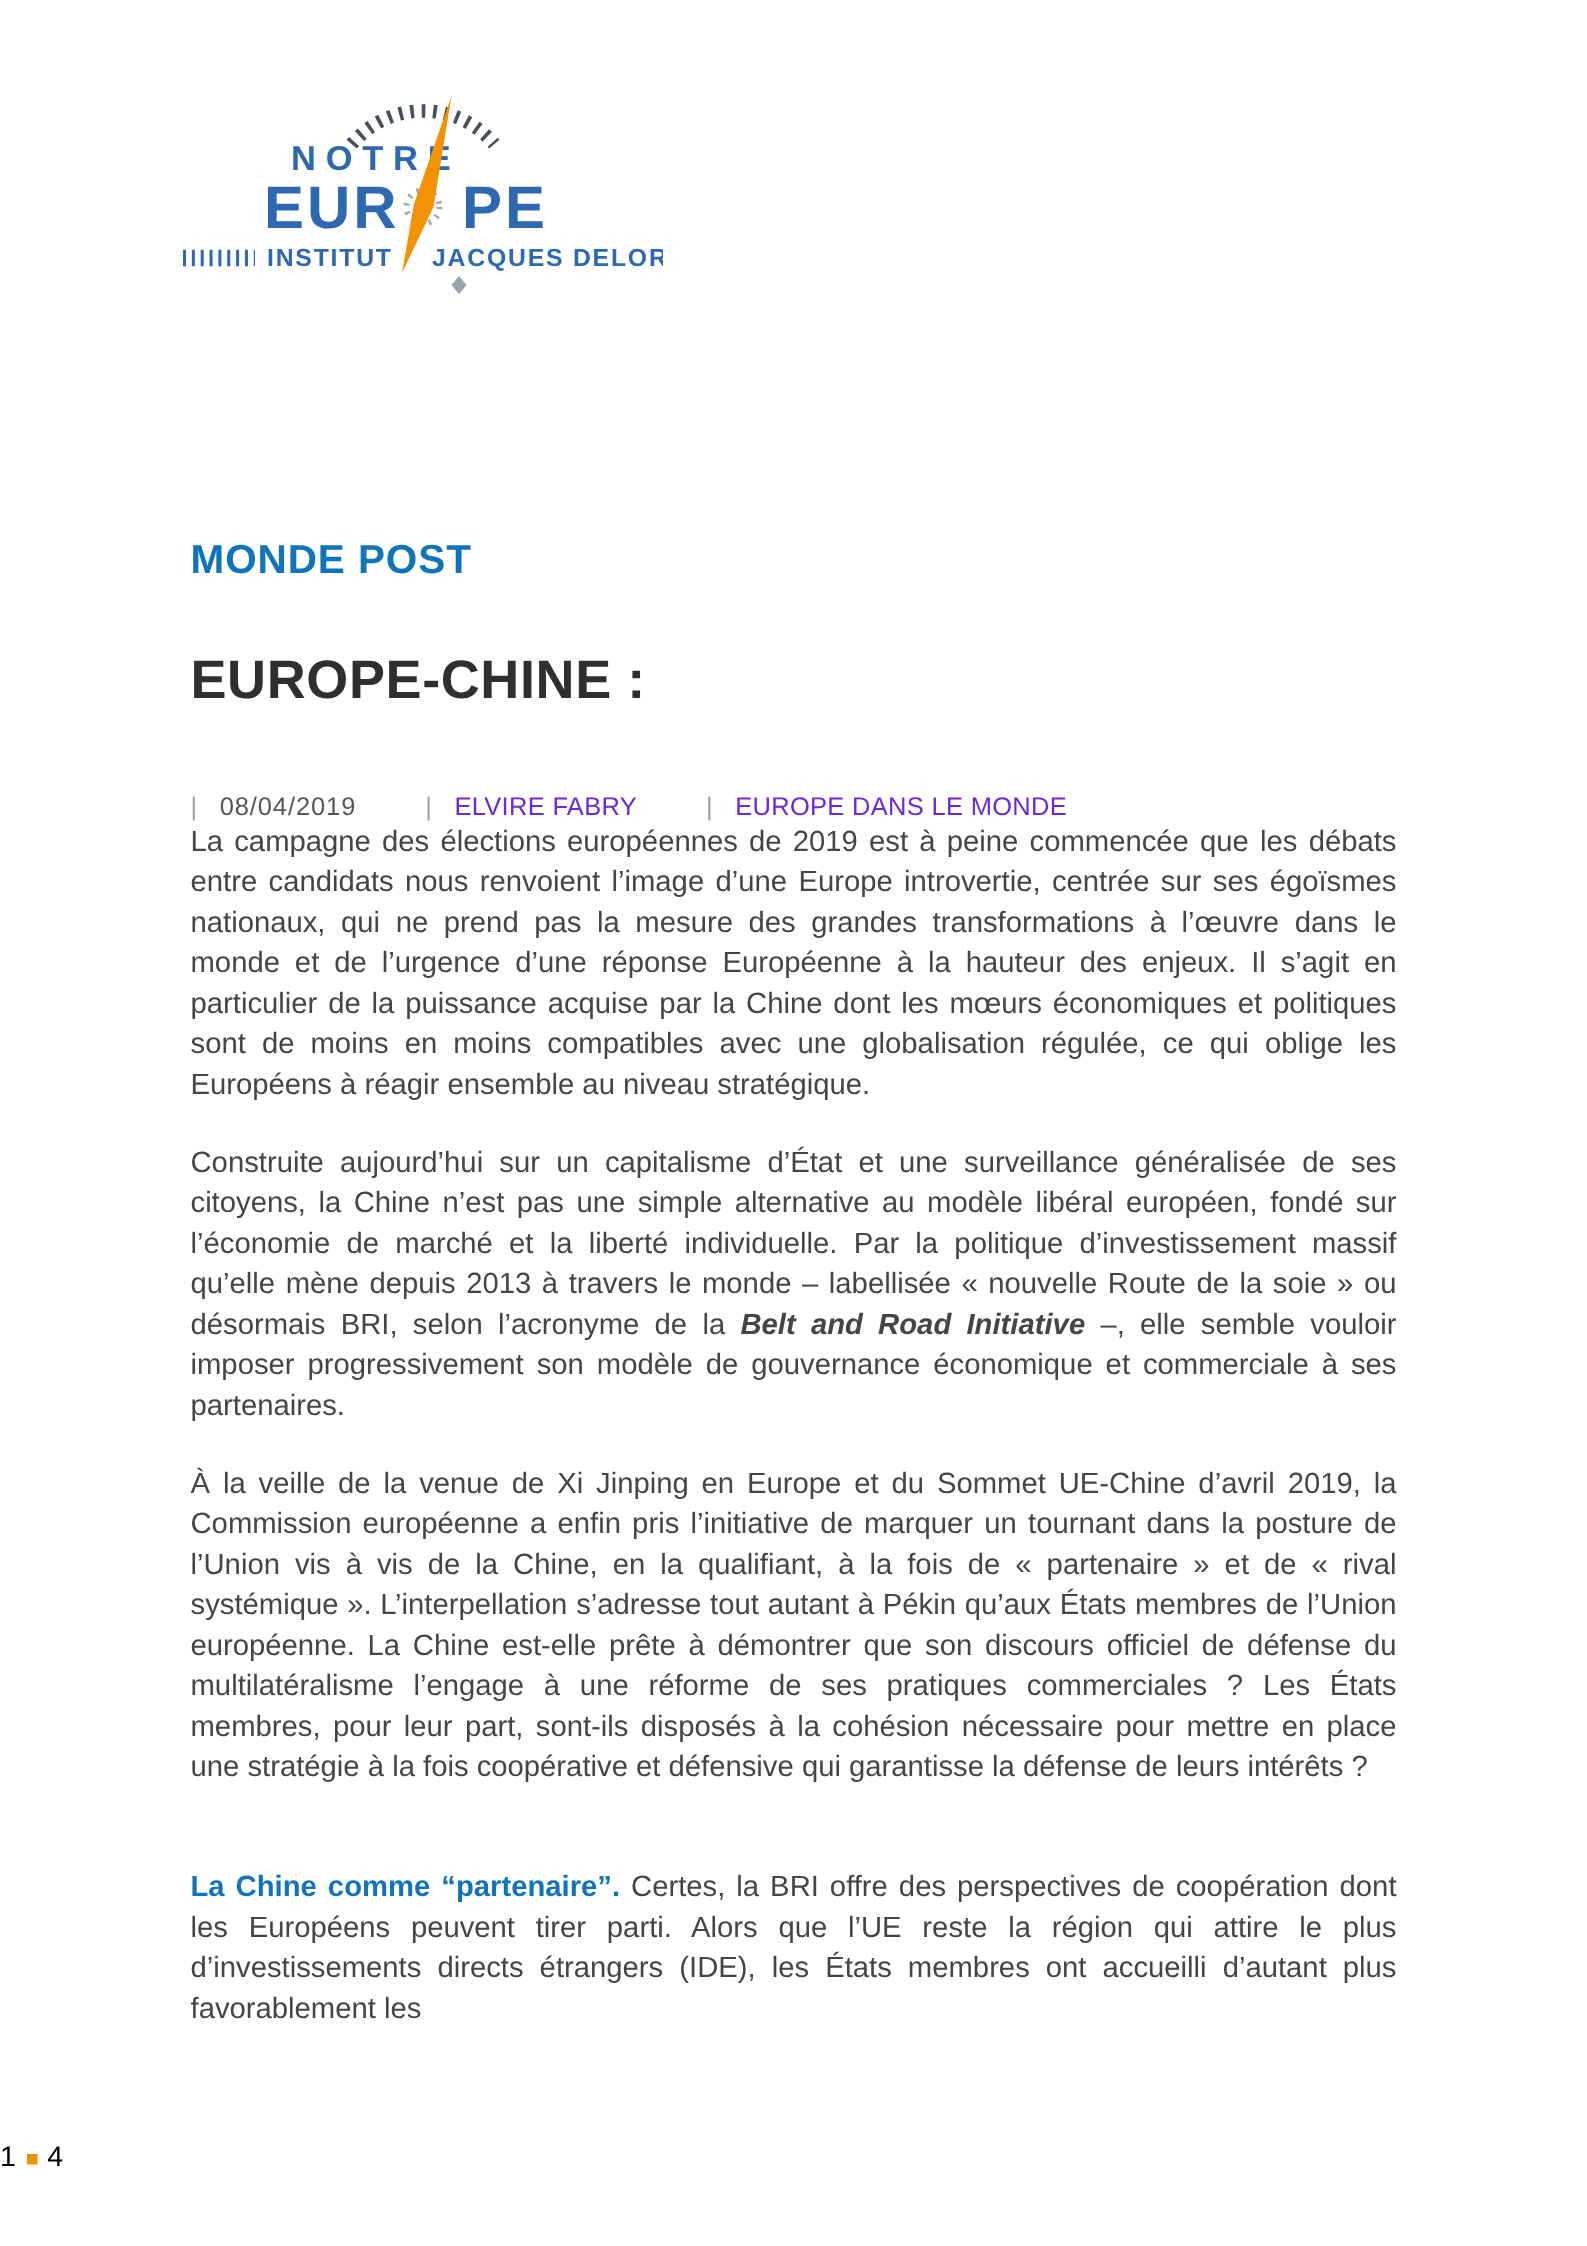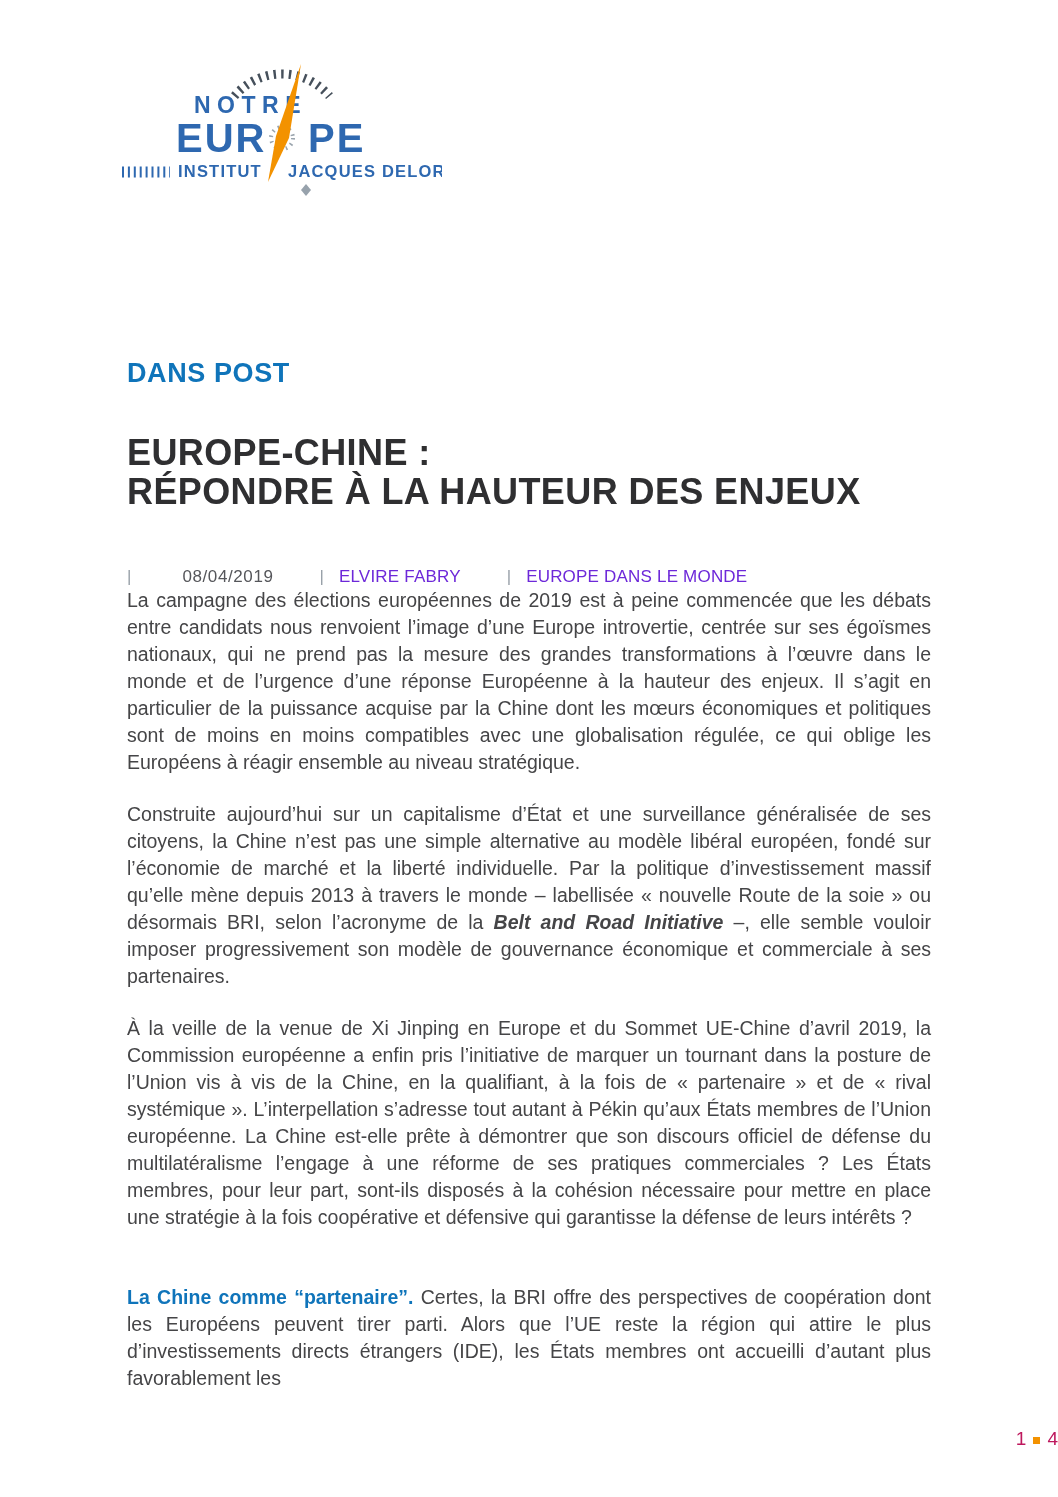--- a/index.html
+++ b/index.html
@@ -36,41 +36,41 @@
   }
 
   .meta {
     margin-top:56px;
     display:flex;
     align-items:baseline;
     font-size:17px;
   }
   .meta .sep { color:#98A0A8; font-weight:400; margin-right:15px; }
   .meta .group { margin-right:46px; }
-  .meta .date { font-weight:400; color:#55565A; letter-spacing:0.6px;margin-left:36px; }
+  .meta .date { font-weight:400; color:#55565A; letter-spacing:0.6px; }
   .meta .author, .meta .category { font-weight:400; color:#6d28d9; letter-spacing:0.2px; }
 
   .article {
     font-size:19.5px;
     line-height:27px;
     color:var(--text, #454547);
     text-align:justify;
   }
   .article p.para { margin-bottom:25px; }
   .article p.para.lead-para { margin-top:53px; }
   .seg-bold-italic { font-weight:700; font-style:italic; }
   .seg-lead { color:var(--accent_blue, #0F74BA); font-weight:700; }
 
   .page-footer {
     position:absolute;
     left:0; right:0; bottom:47px;
-    text-align:right;
+    text-align:left;
     font-size:19px;
     font-weight:500;
-    color:#be185d;
+    color:#000000;
   }
   .page-footer .sq {
     display:inline-block;
     width:7px; height:7px;
     background:var(--orange, #F39200);
     margin:0 7px;
     vertical-align:1px;
   }
 </style>
 </head>
@@ -96,25 +96,24 @@
 
         <polygon points="186,128 191,134 186,140 181,134" fill="#97A2AC"></polygon>
 
         <path d="M 2 116 L 50 116" style="stroke:var(--logo_blue,#2E68B0)" stroke-width="11" stroke-dasharray="2,3.9"></path>
 
         <text x="58" y="121" font-size="16.5" font-weight="bold" letter-spacing="1.2" style="fill:var(--logo_blue,#2E68B0)" font-family="Liberation Sans, sans-serif">INSTITUT</text>
         <text x="168" y="121" font-size="16.5" font-weight="bold" letter-spacing="1.2" style="fill:var(--logo_blue,#2E68B0)" font-family="Liberation Sans, sans-serif">JACQUES DELORS</text>
       </svg>
     </div>
 
-    <div class="kicker">DANS POST</div>
+    <div class="kicker">MONDE POST</div>
 
     <h1 class="doc-title">
       <span>EUROPE-CHINE :</span><br>
-      <span>RÉPONDRE À LA HAUTEUR DES ENJEUX</span>
     </h1>
 
     <div class="meta">
       <span class="sep">|</span>
       <span class="group date">08/04/2019</span>
       <span class="sep">|</span>
       <span class="group author">ELVIRE FABRY</span>
       <span class="sep">|</span>
       <span class="group category">EUROPE DANS LE MONDE</span>
     </div>

